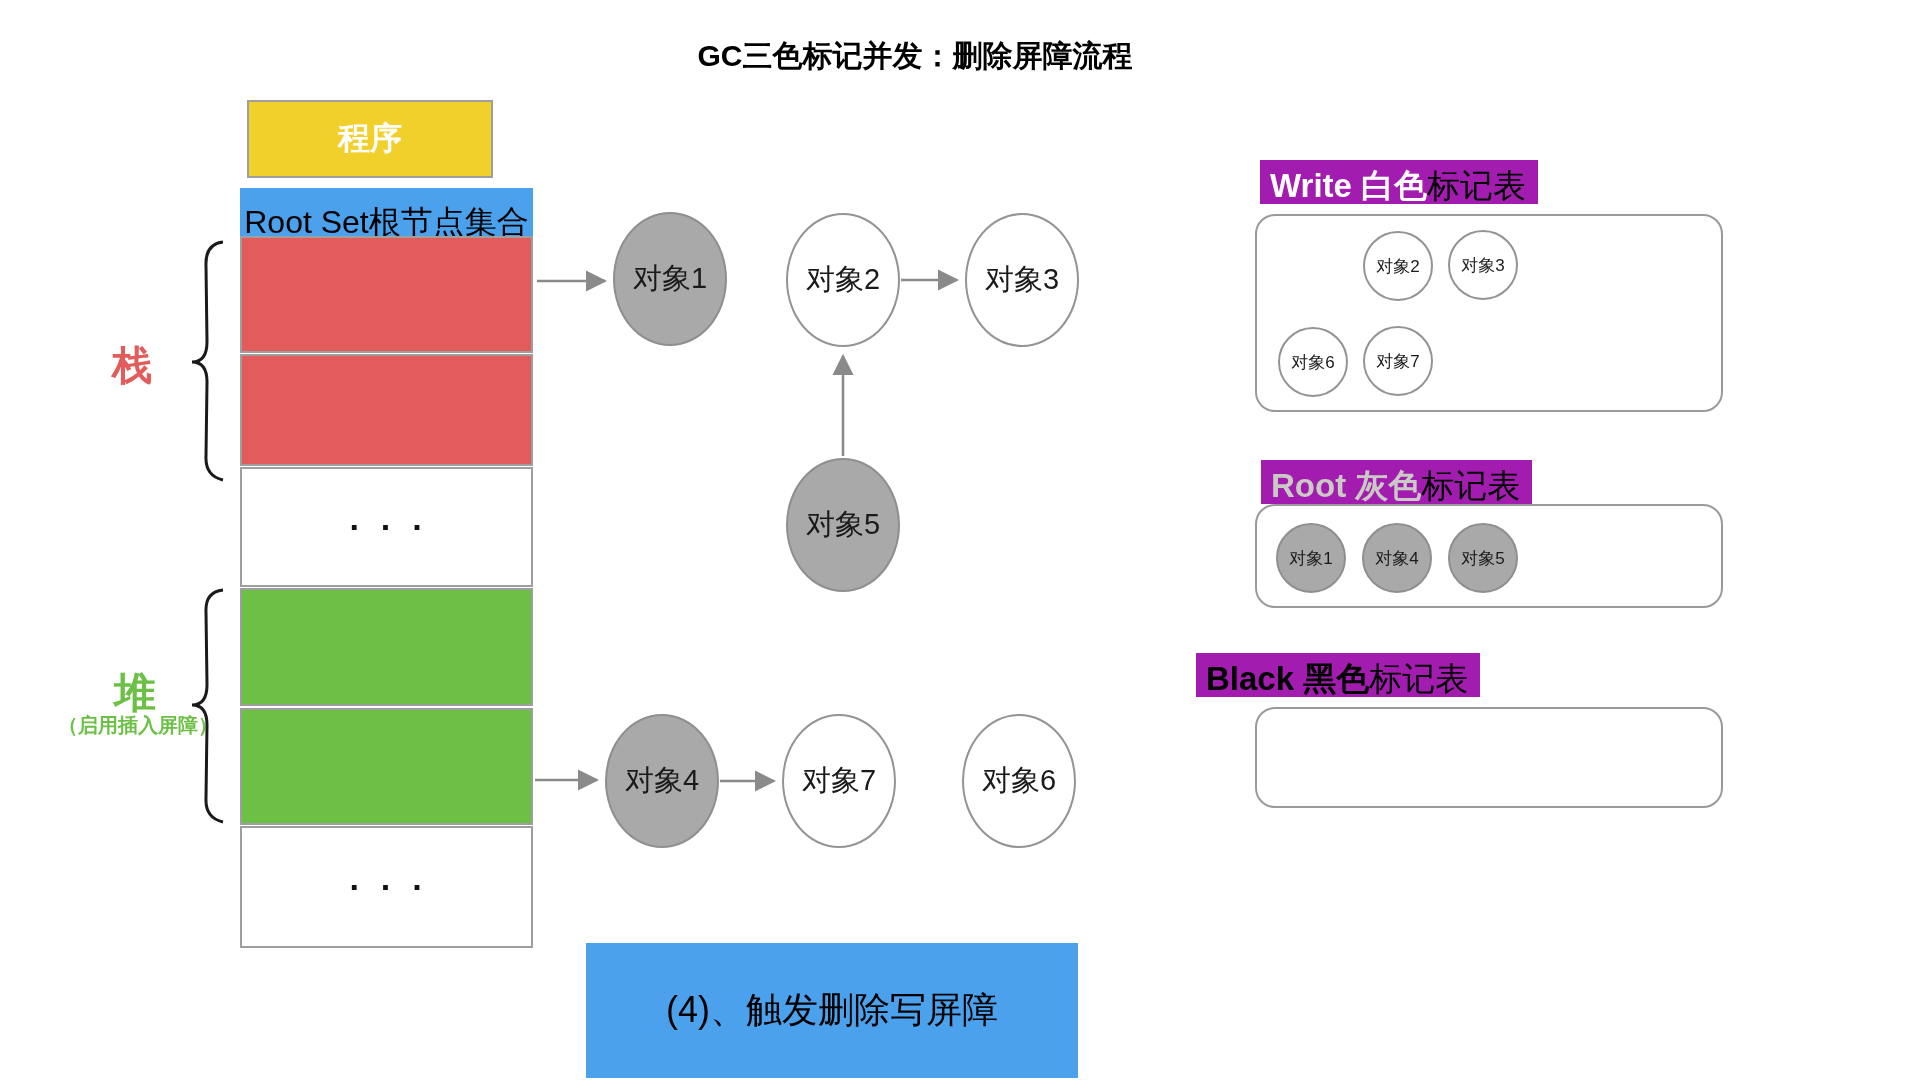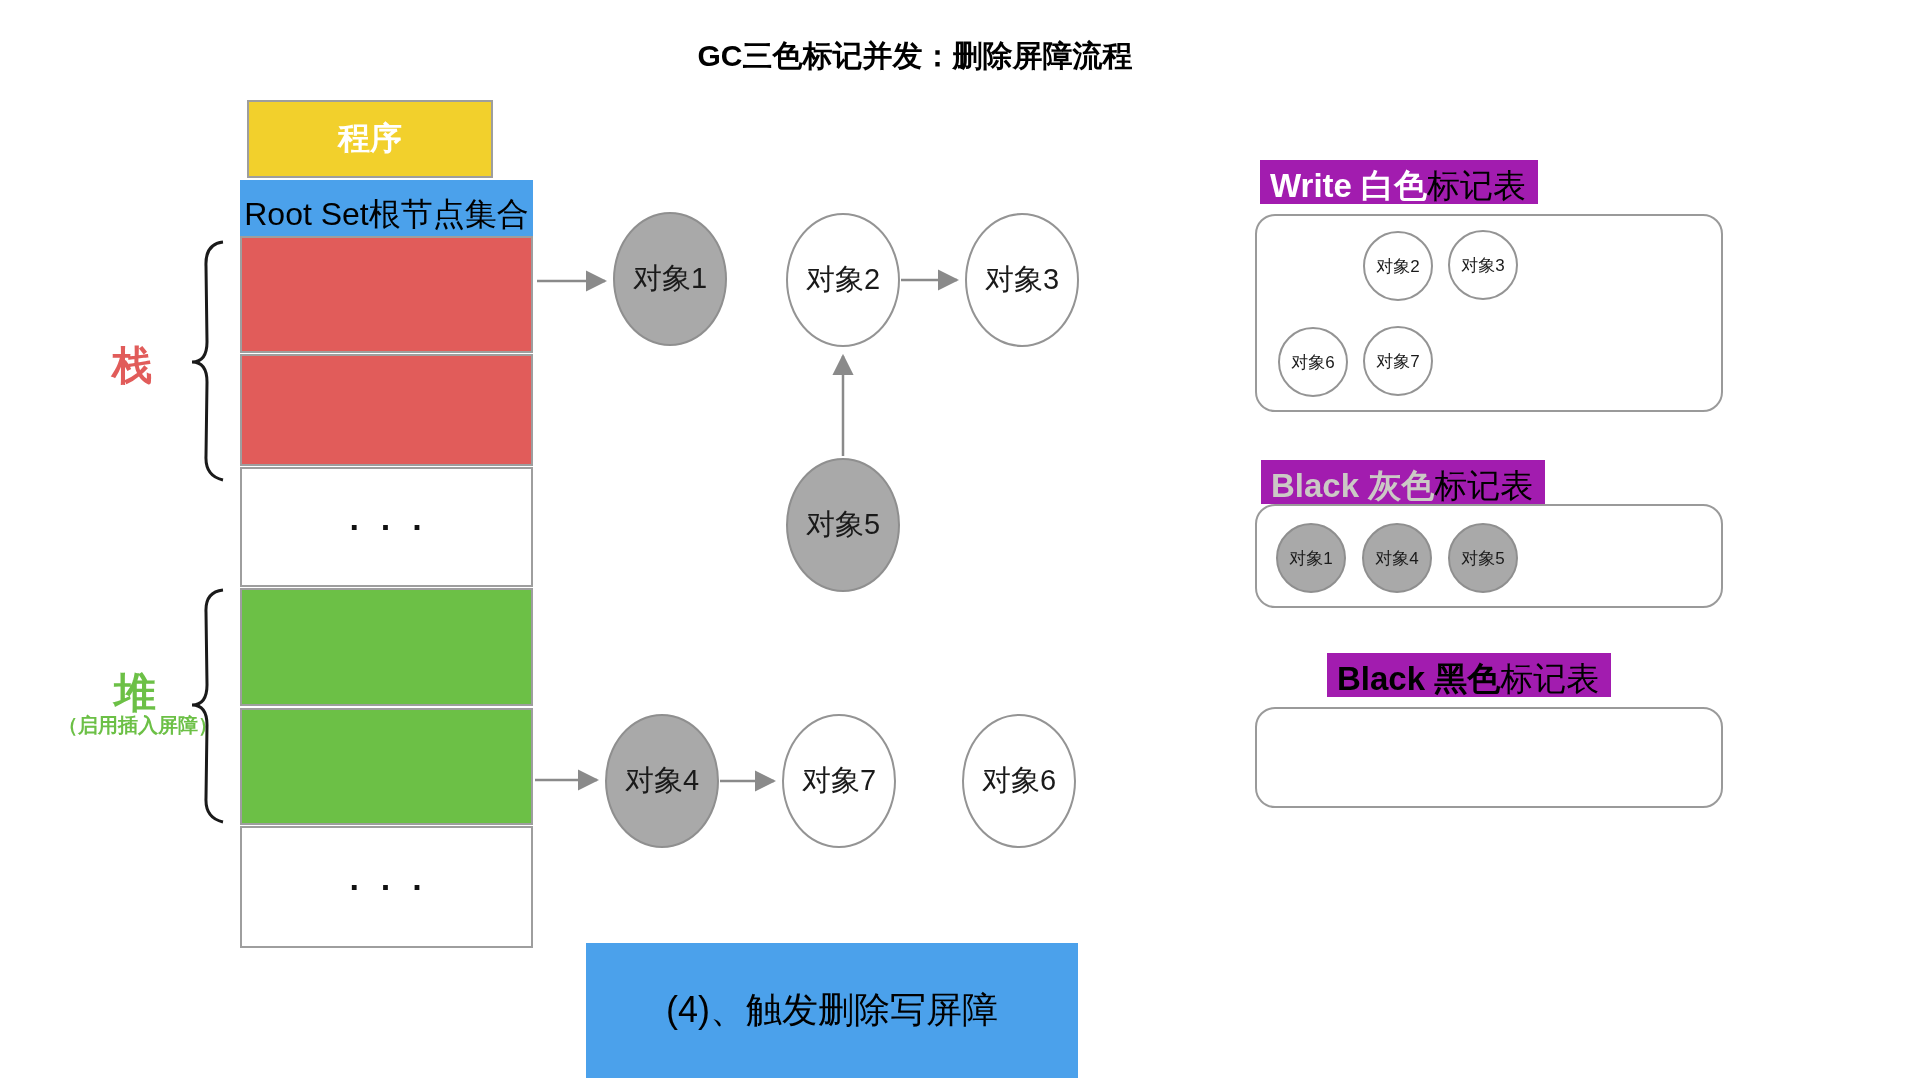--- a/index.html
+++ b/index.html
@@ -5,21 +5,21 @@
   html,body{margin:0;padding:0;background:#fff;}
   #canvas{position:relative;width:1920px;height:1080px;background:#fff;overflow:hidden;
           font-family:"Liberation Sans","DejaVu Sans",sans-serif;color:#111;margin-top:10px;}
   .abs{position:absolute;}
   .title{left:0;width:1830px;top:26px;text-align:center;font-size:30px;font-weight:bold;color:#000;}
   
   .stack-block{position:absolute;left:240px;width:293px;box-sizing:border-box;
                border:2px solid #9E9E9E;display:flex;align-items:center;justify-content:center;}
   .blk-program{left:247px;top:90px;width:246px;height:78px;background:#F2D02C;
                color:#fff;font-weight:bold;font-size:32px;}
-  .blk-rootset{top:170px;height:70px;background:#4BA1EB;border:none;color:#000;font-size:32px;}
+  .blk-rootset{top:178px;height:70px;background:#4BA1EB;border:none;color:#000;font-size:32px;}
   .blk-red1{top:226px;height:117px;background:#E15C5A;}
   .blk-red2{top:344px;height:112px;background:#E15C5A;}
   .blk-dots1{top:457px;height:120px;background:#fff;}
   .blk-green1{top:578px;height:118px;background:#6CC046;}
   .blk-green2{top:698px;height:117px;background:#6CC046;}
   .blk-dots2{top:816px;height:122px;background:#fff;}
   .dots{font-size:34px;font-weight:bold;letter-spacing:20px;color:#111;padding-left:20px;}
   .side-label-stack{left:112px;top:328px;font-size:40px;font-weight:bold;color:#E15C5A;}
   .side-label-heap{left:114px;top:655px;font-size:42px;font-weight:bold;color:#6CC046;}
   .side-sublabel{left:58px;top:702px;font-size:20px;font-weight:bold;color:#6CC046;}
@@ -31,21 +31,21 @@
   
   .table-box{position:absolute;left:1255px;width:468px;background:#fff;box-sizing:border-box;
              border:2px solid #9A9A9A;border-radius:20px;}
   .box-white{top:204px;height:198px;}
   .box-grey{top:494px;height:104px;}
   .box-black{top:697px;height:101px;}
   .table-header{position:absolute;background:#a21caf;font-size:33px;line-height:1.0;
                 padding:9px 12px 2px 10px;white-space:nowrap;z-index:5;}
   .hdr-white{left:1260px;top:150px;}
   .hdr-grey{left:1261px;top:450px;}
-  .hdr-black{left:1327px;top:643px;}
+  .hdr-black{left:1196px;top:643px;}
   .hdr-en{font-weight:bold;}
   .hdr-white .hdr-en{color:#fff;}
   .hdr-grey .hdr-en{color:#CBC9C5;}
   .hdr-black .hdr-en{color:#000;}
   .hdr-cn{color:#000;font-weight:normal;}
   .mini{position:absolute;width:70px;height:70px;border-radius:50%;box-sizing:border-box;
         display:flex;align-items:center;justify-content:center;font-size:17px;color:#1a1a1a;z-index:6;}
   .mini.white{background:#fff;border:2px solid #949494;}
   .mini.grey{background:#A9A9A9;border:2px solid #8F8F8F;}
   
@@ -133,21 +133,21 @@
     <span>对象3</span>
     </div>
   <div class="mini white" style="left:1278px;top:317px;">
     <span>对象6</span>
     </div>
   <div class="mini white" style="left:1363px;top:316px;">
     <span>对象7</span>
     </div>
 
   <div class="table-header hdr-grey">
-    <span class="hdr-en">Black 灰色</span><span class="hdr-cn">标记表</span>
+    <span class="hdr-en">Root 灰色</span><span class="hdr-cn">标记表</span>
   </div>
   <div class="table-box box-grey"></div>
   <div class="mini grey" style="left:1276px;top:513px;">
     <span>对象1</span>
     </div>
   <div class="mini grey" style="left:1362px;top:513px;">
     <span>对象4</span>
     </div>
   <div class="mini grey" style="left:1448px;top:513px;">
     <span>对象5</span>

